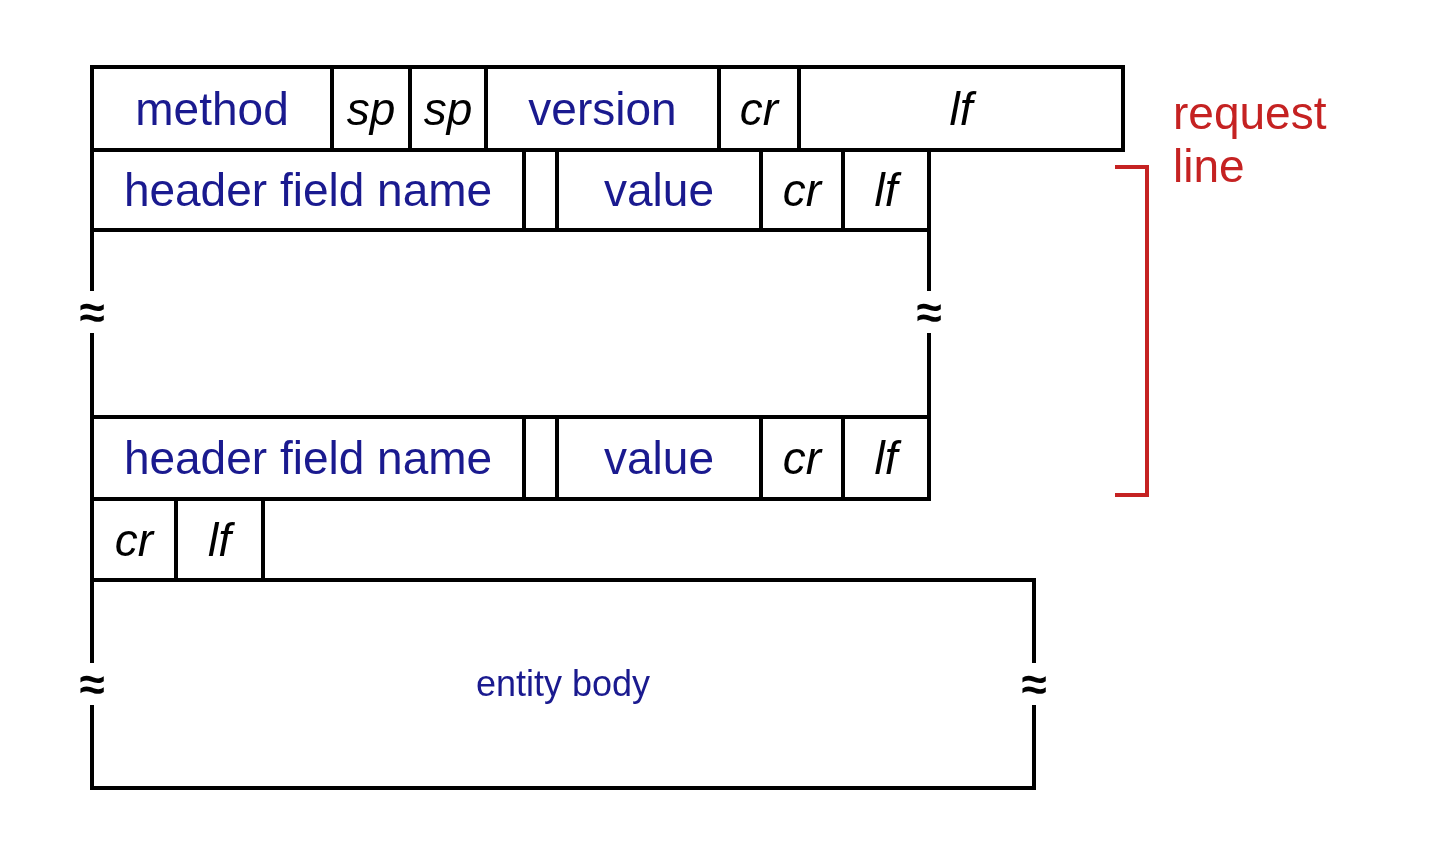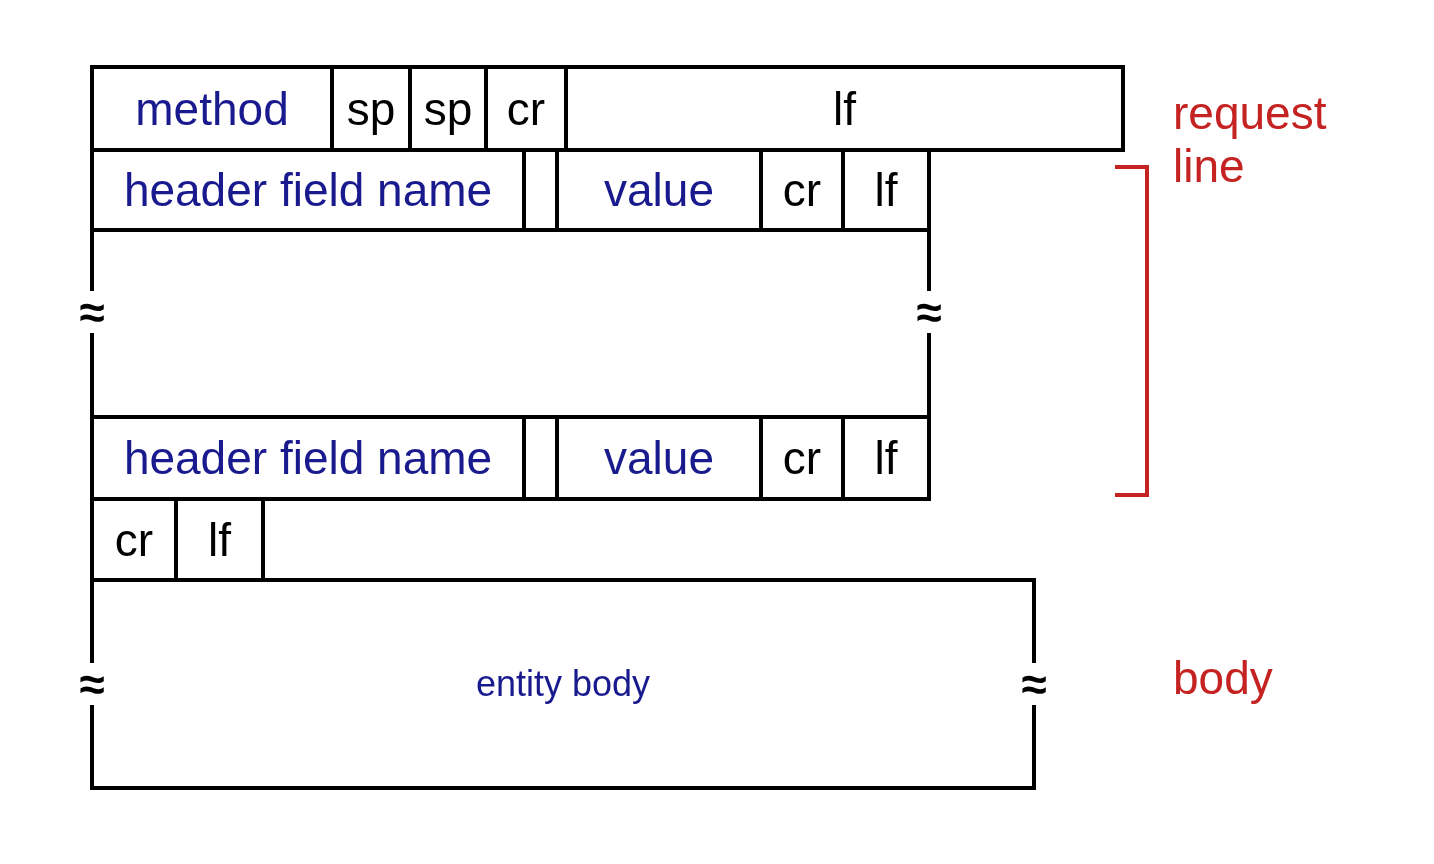--- a/index.html
+++ b/index.html
@@ -28,21 +28,21 @@
     align-items:center;
     justify-content:center;
     border-right:4px solid var(--line);
     font-size:46px;
     color:#000;
     white-space:nowrap;
   }
   .cell:last-child{border-right:none;border-radius:26px;}
   .cell.grow{flex:1 1 auto;}
   .field{color:var(--blue);}
-  .token{color:#000;}
+  .token{color:#000;font-style:italic;}
   .break-mark{
     position:absolute;
     transform:translate(-50%,-50%);
     background:#ffffff;
     color:#000;
     font-size:46px;
     font-weight:bold;
     line-height:36px;
     padding:3px 1px;
     z-index:5;
@@ -68,20 +68,21 @@
 </style>
 </head>
 <body>
 
 <div class="canvas">
 
   <div class="row" style="top:65px;left:90px;width:1035px;height:87px">
     <div class="cell field" style="width:240px">method</div>
     <div class="cell token" style="width:78px">sp</div>
     <div class="cell token" style="width:76px">sp</div>
+    <div class="cell field" style="width:233px">version</div>
     <div class="cell token" style="width:80px">cr</div>
     <div class="cell token grow">lf</div>
   </div>
 
   <div class="row" style="top:148px;left:90px;width:841px;height:84px">
     <div class="cell field" style="width:432px">header field name</div>
     <div class="cell token" style="width:33px"></div>
     <div class="cell field" style="width:204px">value</div>
     <div class="cell token" style="width:82px">cr</div>
     <div class="cell token grow">lf</div>
@@ -108,15 +109,14 @@
 
   <span class="break-mark" style="left:92px;top:312px">≈</span>
   <span class="break-mark" style="left:929px;top:312px">≈</span>
   <span class="break-mark" style="left:92px;top:684px">≈</span>
   <span class="break-mark" style="left:1034px;top:684px">≈</span>
 
   <div class="bracket" style="left:1115px;top:165px;width:34px;height:332px"></div>
 
   <div class="red-label" style="left:1173px;top:87px">request
 line</div>
-  <div class="red-label" style="left:1173px;top:652px">body</div>
 
 </div>
 
 </body></html>

